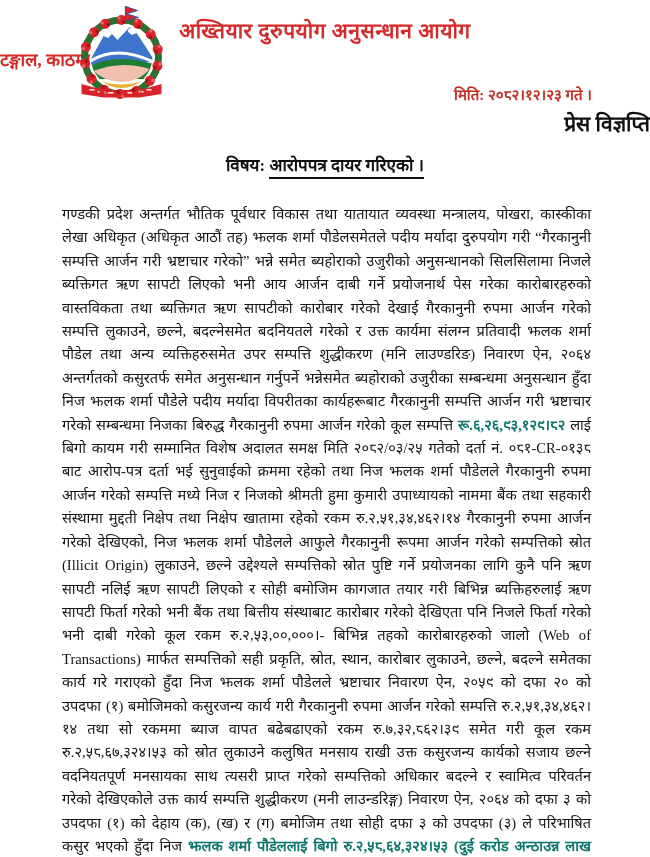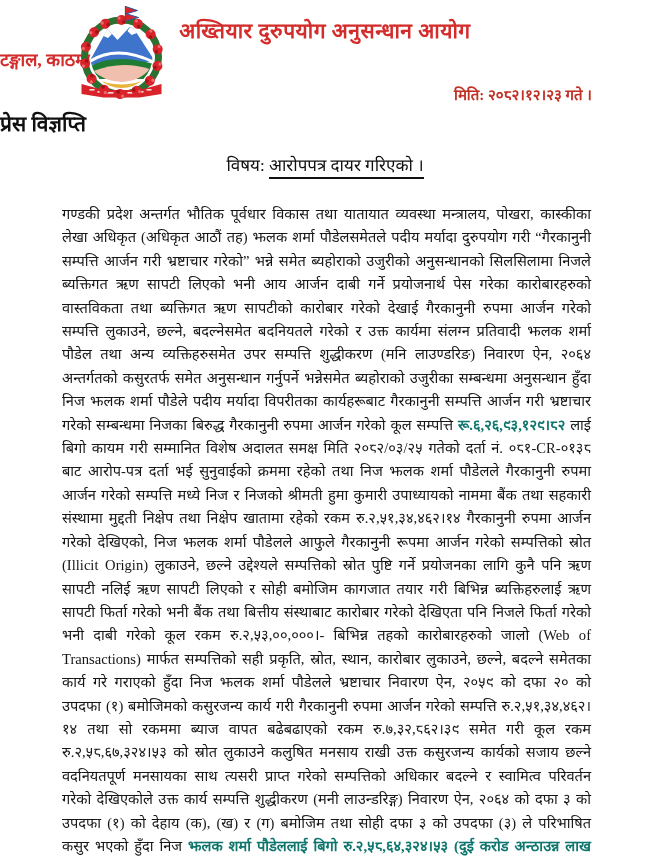--- a/index.html
+++ b/index.html
@@ -24,26 +24,26 @@
   .org-line2 {
     font-weight: bold; font-size: 18px; line-height: 29px;
     color: #d42b2b;
   }
   .date-line {
     text-align: right; padding-right: 58px; margin-top: 10px;
     font-weight: bold; font-size: 15px; line-height: 20px; color: #c03226;
   }
 
   .press-title {
-    text-align: left; margin-top: 6px;
+    text-align: right; margin-top: 6px;
     font-weight: bold; font-size: 21px; line-height: 26px; color: #101010;
   }
   .subject-line {
     text-align: center; margin-top: 17px;
-    font-weight: normal; font-size: 17px; line-height: 24px; color: #101010;
+    font-weight: bold; font-size: 17px; line-height: 24px; color: #101010;
   }
   .subject-line .underlined {
     border-bottom: 2px solid #101010; padding-bottom: 2px;
   }
 
   
   .body-text {
     margin: 25px 59px 0 62px;
     font-size: 14.6px; line-height: 23.4px;
     text-align: justify; text-justify: inter-word;

